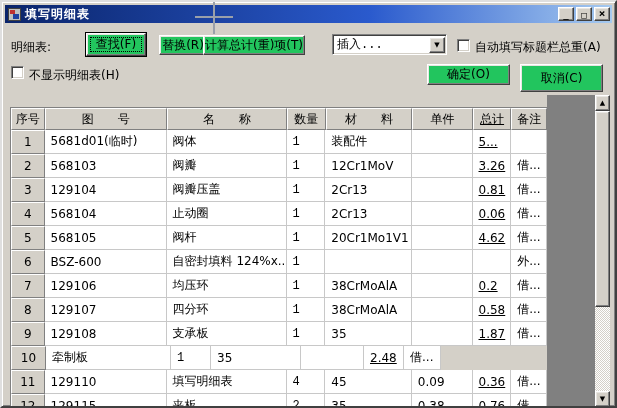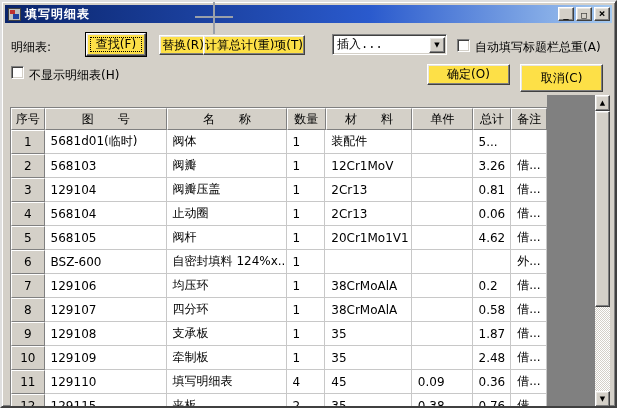--- a/index.html
+++ b/index.html
@@ -26,21 +26,21 @@
     width:16px;height:14px;background:#d4d0c8;padding:0;line-height:10px;
     border:1px solid;border-color:#fff #404040 #404040 #fff;
     box-shadow:inset -1px -1px 0 #808080, inset 1px 1px 0 #e8e6e2;
     font-size:9px;font-weight:bold;text-align:center;color:#000;cursor:default;
     font-family:"DejaVu Sans Mono","Liberation Mono",monospace;
   }
   .wbtn span{display:block;transform:translateY(1px);}
   .wbtn.close span{transform:translateY(0);font-size:11px;}
   
   .btn{
-    background:#fde047;border:1px solid;border-color:#fff #404040 #404040 #fff;
+    background:#22c55e;border:1px solid;border-color:#fff #404040 #404040 #fff;
     box-shadow:inset -1px -1px 0 #808080, inset 1px 1px 0 #e8e6e2;
     font-family:inherit;font-size:12px;color:#000;cursor:default;position:absolute;
     display:flex;align-items:center;justify-content:center;white-space:nowrap;
   }
   .btn.default{box-shadow:0 0 0 1px #000, inset -1px -1px 0 #808080, inset 1px 1px 0 #e8e6e2;}
   .btn.default .focusrect{position:absolute;left:3px;top:3px;right:3px;bottom:3px;border:1px dotted #000;}
   
   .combo{
     position:absolute;background:#fff;border:1px solid;border-color:#808080 #fff #fff #808080;
     box-shadow:inset 1px 1px 0 #404040, inset -1px -1px 0 #d4d0c8;
@@ -65,22 +65,22 @@
   .grid{position:absolute;left:0;top:12px;width:537px;border-left:1px solid #808080;border-top:1px solid #808080;}
   .grid-row{display:flex;height:24px;}
   .grid-row.hdr-row{height:22px;}
   .cell{overflow:hidden;white-space:nowrap;display:flex;align-items:center;}
   .hdr,.rownum{
     background:#d4d0c8;justify-content:center;
     border-top:1px solid #fff;border-left:1px solid #fff;
     border-right:1px solid #808080;border-bottom:1px solid #808080;
   }
   .datacell{background:#fff;border-right:1px solid #c8c8c8;border-bottom:1px solid #c8c8c8;padding:0 2px 0 6px;}
-  .c0{width:35px;}.c1{width:127px;}.c2{width:125px;}.c3{width:40px;}
-  .c4{width:90px;}.c5{width:63px;}.c6{width:40px;}.c7{width:37px;}
+  .c0{width:35px;}.c1{width:127px;}.c2{width:125px;}.c3{width:40px;font-family:Liberation Mono, monospace;}
+  .c4{width:90px;}.c5{width:63px;}.c6{width:40px;text-decoration:underline;}.c7{width:37px;}
   .filler{position:absolute;left:537px;top:0;width:48px;height:312px;background:#808080;}
   
   .scrollbar{
     position:absolute;left:585px;top:0;width:15px;height:312px;
     background-color:#d4d0c8;
     background-image:linear-gradient(45deg,#fff 25%,transparent 25%,transparent 75%,#fff 75%),
                      linear-gradient(45deg,#fff 25%,transparent 25%,transparent 75%,#fff 75%);
     background-size:2px 2px;background-position:0 0,1px 1px;
   }
   .sbtn{
@@ -250,21 +250,20 @@
           <div class="cell datacell c1">129108</div>
           <div class="cell datacell c2">支承板</div>
           <div class="cell datacell c3">1</div>
           <div class="cell datacell c4">35</div>
           <div class="cell datacell c5"></div>
           <div class="cell datacell c6">1.87</div>
           <div class="cell datacell c7">借...</div>
         </div>
         <div class="grid-row">
           <div class="cell rownum c0">10</div>
-          <div class="cell datacell c1">129109</div>
           <div class="cell datacell c2">牵制板</div>
           <div class="cell datacell c3">1</div>
           <div class="cell datacell c4">35</div>
           <div class="cell datacell c5"></div>
           <div class="cell datacell c6">2.48</div>
           <div class="cell datacell c7">借...</div>
         </div>
         <div class="grid-row">
           <div class="cell rownum c0">11</div>
           <div class="cell datacell c1">129110</div>

